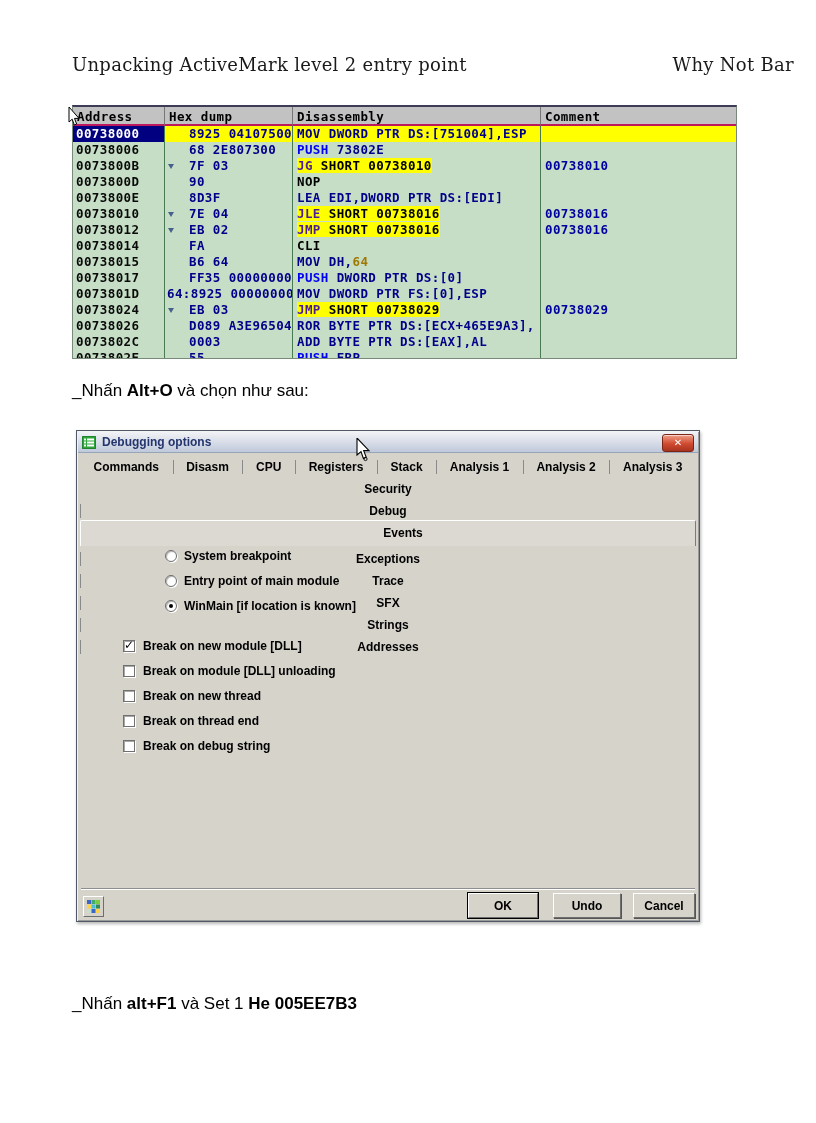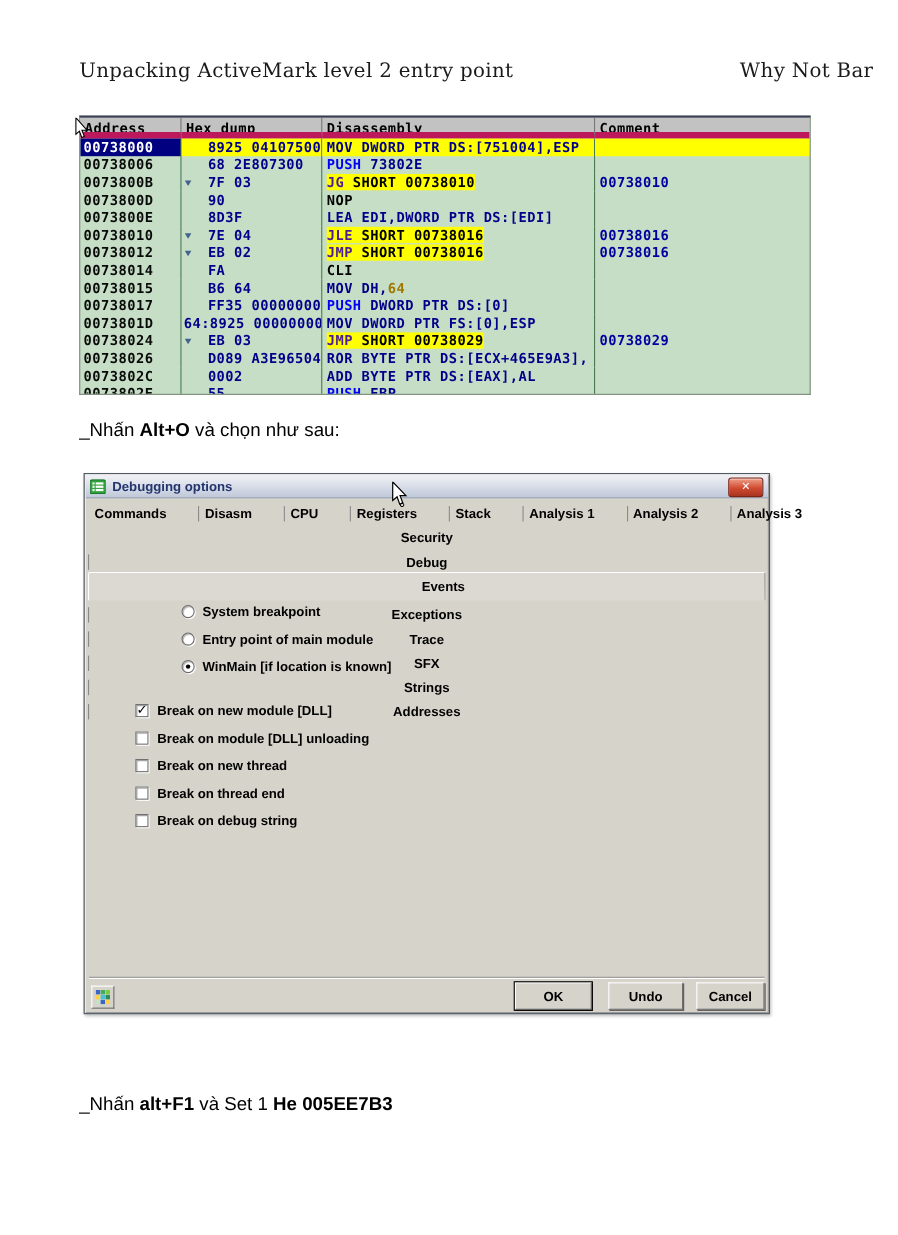--- a/index.html
+++ b/index.html
@@ -11,21 +11,21 @@
   .pg-head.left{left:72px;}
   .pg-head.right{right:22px;}
 
   
   #disasm{position:absolute;left:72px;top:105px;width:663px;height:251px;overflow:hidden;
           font-family:"DejaVu Sans Mono","Liberation Mono",monospace;font-weight:bold;font-size:12.5px;letter-spacing:.4px;
           border-top:2px solid #3c3c56;border-left:1px solid #7a8a7a;border-right:1px solid #7a8a7a;border-bottom:1px solid #7a8a7a;
           background:#C6DEC6;}
   .dhead,.drow{display:grid;grid-template-columns:92px 128px 248px 1fr;}
   .dhead{height:19px;line-height:19px;background:#C2C2C2;color:#000;}
-  .dhead .cell{border-right:1px solid #777;border-bottom:6px solid #be185d;padding-left:4px;}
+  .dhead .cell{border-right:1px solid #777;border-bottom:2px solid #be185d;padding-left:4px;}
   .dhead .cell:last-child{border-right:none;}
   .drow{height:16px;line-height:16px;}
   .cell{white-space:pre;overflow:hidden;position:relative;box-sizing:border-box;}
   .drow .cell{border-right:1px solid #4a7a52;}
   .drow .cell:last-child{border-right:none;}
   .addr{color:#0a0a0a;padding-left:3px;}
   .addr.sel{background:#000080;color:#ffffff;}
   .hex{color:#00008B;padding-left:24px;}
   .hex.flush{padding-left:2px;}
   .dis{padding-left:4px;}
@@ -53,21 +53,21 @@
        font-size:12px;color:#000;box-sizing:border-box;}
   #titlebar{position:absolute;left:1px;top:1px;right:1px;height:21px;
             background:linear-gradient(#f1f2f6,#c0c9da);border-bottom:1px solid #98a4b8;
             display:flex;align-items:center;padding:0 4px;box-sizing:border-box;}
   #dlg-title{color:#24356e;font-weight:bold;font-size:12px;margin-left:6px;}
   #close-btn{position:absolute;right:4px;top:2px;width:30px;height:16px;border-radius:3px;
              background:linear-gradient(#f0a08a,#d04a30 55%,#a83420);border:1px solid #7c2416;
              color:#fff;font-weight:bold;font-size:10px;line-height:15px;text-align:center;
              box-shadow:inset 0 1px 0 rgba(255,255,255,.55);cursor:default;}
   .tabrow{position:absolute;left:3px;right:3px;display:flex;}
-  #tabs1{top:25px;height:22px;gap:23px;}
+  #tabs1{top:25px;height:22px;}
   #tabs2{top:47px;height:23px;flex-direction:column;}
   .tab{flex:1 1 auto;text-align:center;font-weight:bold;font-size:12px;line-height:22px;position:relative;white-space:nowrap;padding:0 6px;}
   .tab + .tab::before{content:'';position:absolute;left:0;top:4px;width:1px;height:14px;background:#8a8a8a;}
   .tab.active{background:#dcd9d2;top:-2px;line-height:25px;border:1px solid #7a7a7a;border-top-color:#fff;border-left-color:#fff;border-bottom:none;border-radius:2px 2px 0 0;z-index:2;padding-left:36px;}
   .tab.active::before{display:none;}
 
   #group-label{position:absolute;left:39px;top:95px;font-weight:bold;}
   #radio-group{position:absolute;left:88px;top:118px;}
   .opt{display:flex;align-items:center;height:14px;margin-bottom:11px;font-weight:bold;white-space:nowrap;}
   .radio{width:12px;height:12px;border-radius:50%;background:#fff;border:1px solid #6a6a6a;position:relative;margin-right:7px;
@@ -180,21 +180,21 @@
           <div class="cell com">00738029</div>
         </div>
         <div class="drow">
           <div class="cell addr">00738026</div>
           <div class="cell hex"><span>D089 A3E96504</span></div>
           <div class="cell dis"><span class="seg plain">ROR BYTE PTR DS:[ECX+465E9A3],</span></div>
           <div class="cell com"></div>
         </div>
         <div class="drow">
           <div class="cell addr">0073802C</div>
-          <div class="cell hex"><span>0002</span></div>
+          <div class="cell hex"><span>0003</span></div>
           <div class="cell dis"><span class="seg plain">ADD BYTE PTR DS:[EAX],AL</span></div>
           <div class="cell com"></div>
         </div>
         <div class="drow">
           <div class="cell addr">0073802E</div>
           <div class="cell hex"><span>55</span></div>
           <div class="cell dis"><span class="seg push">PUSH</span><span class="seg plain"> EBP</span></div>
           <div class="cell com"></div>
         </div>
       </div>

